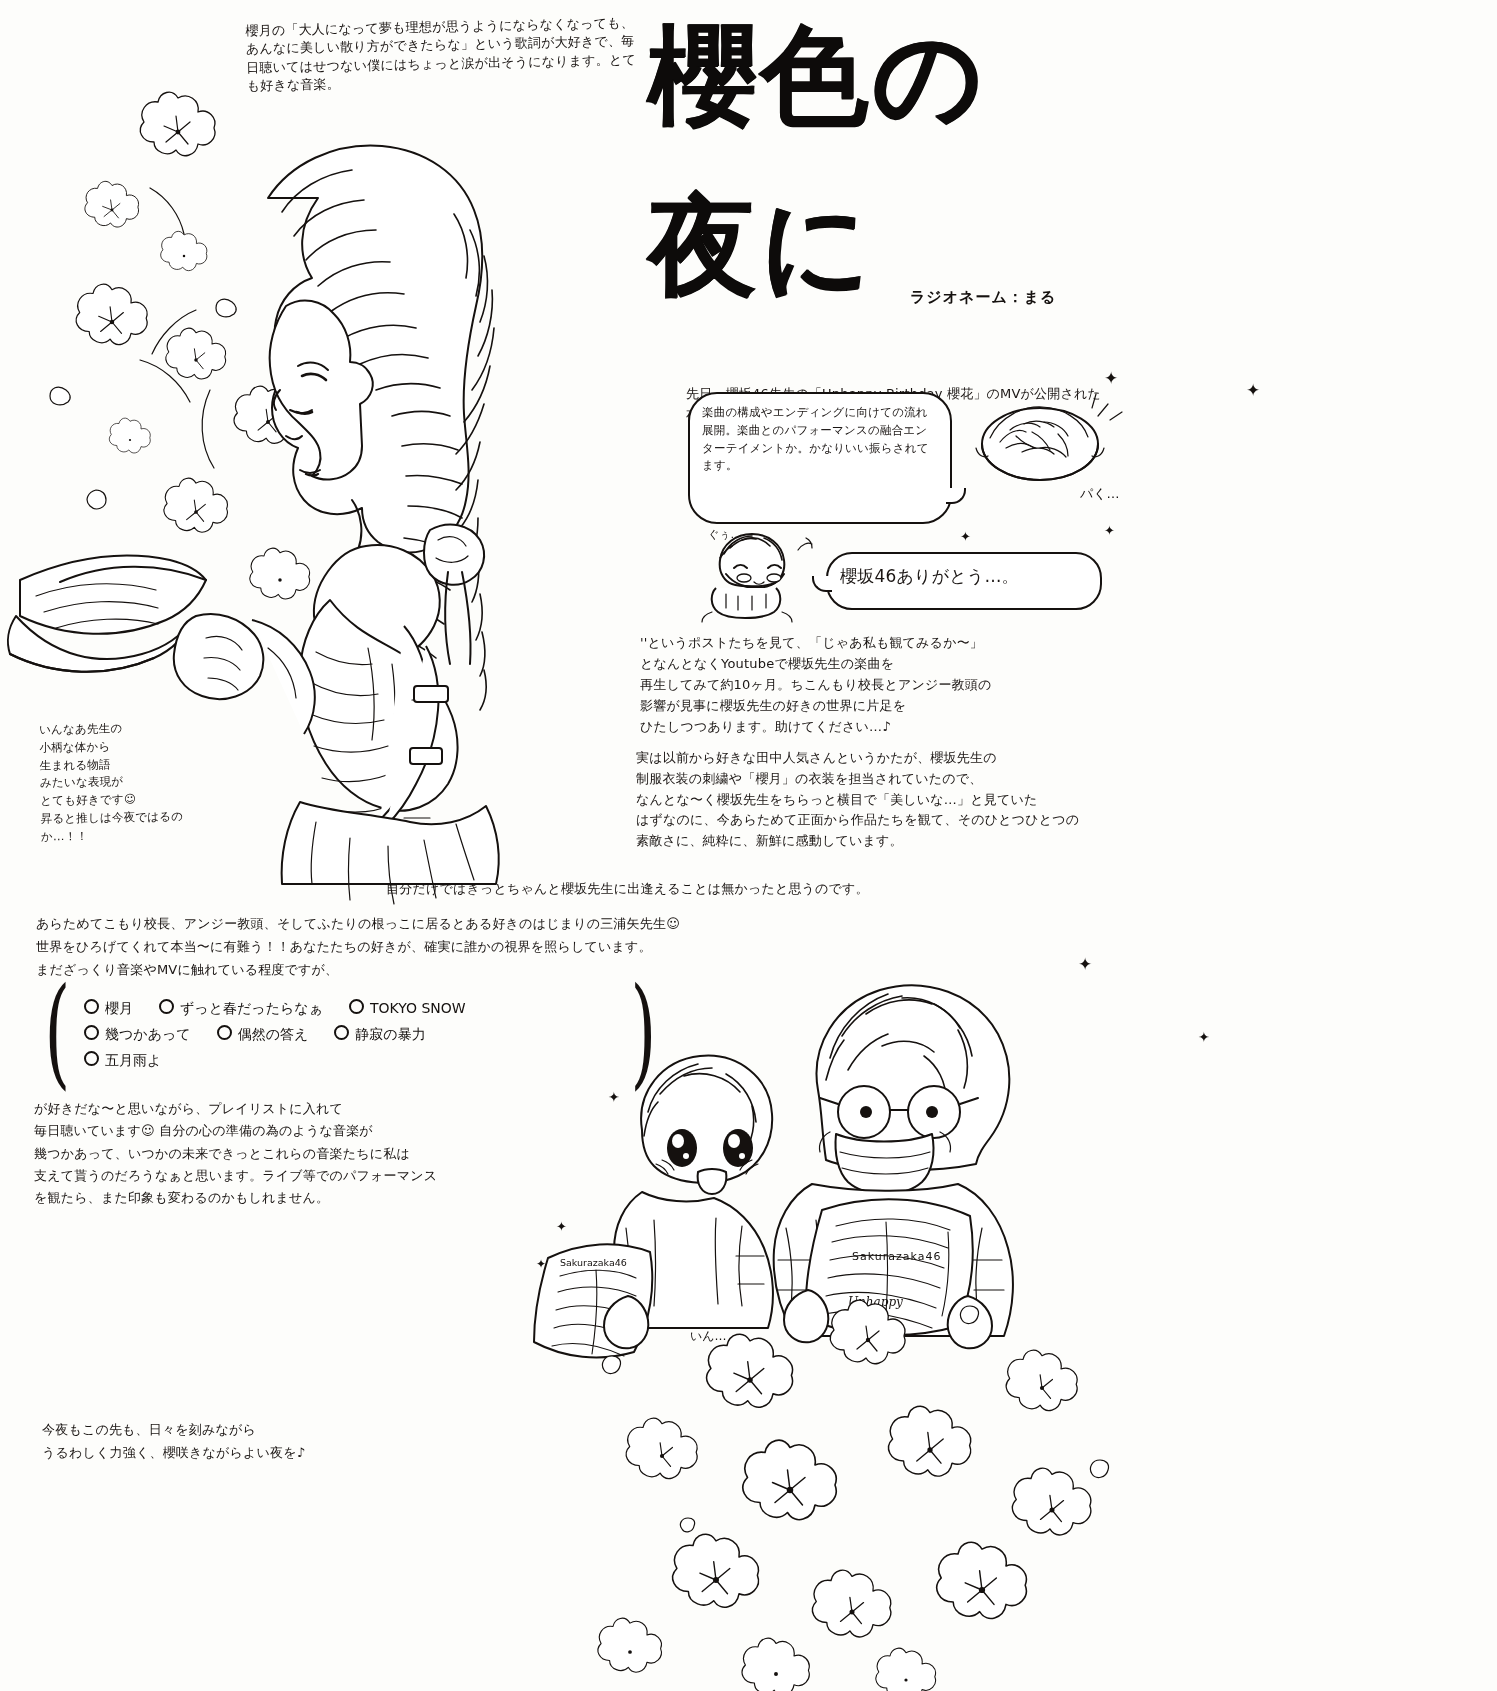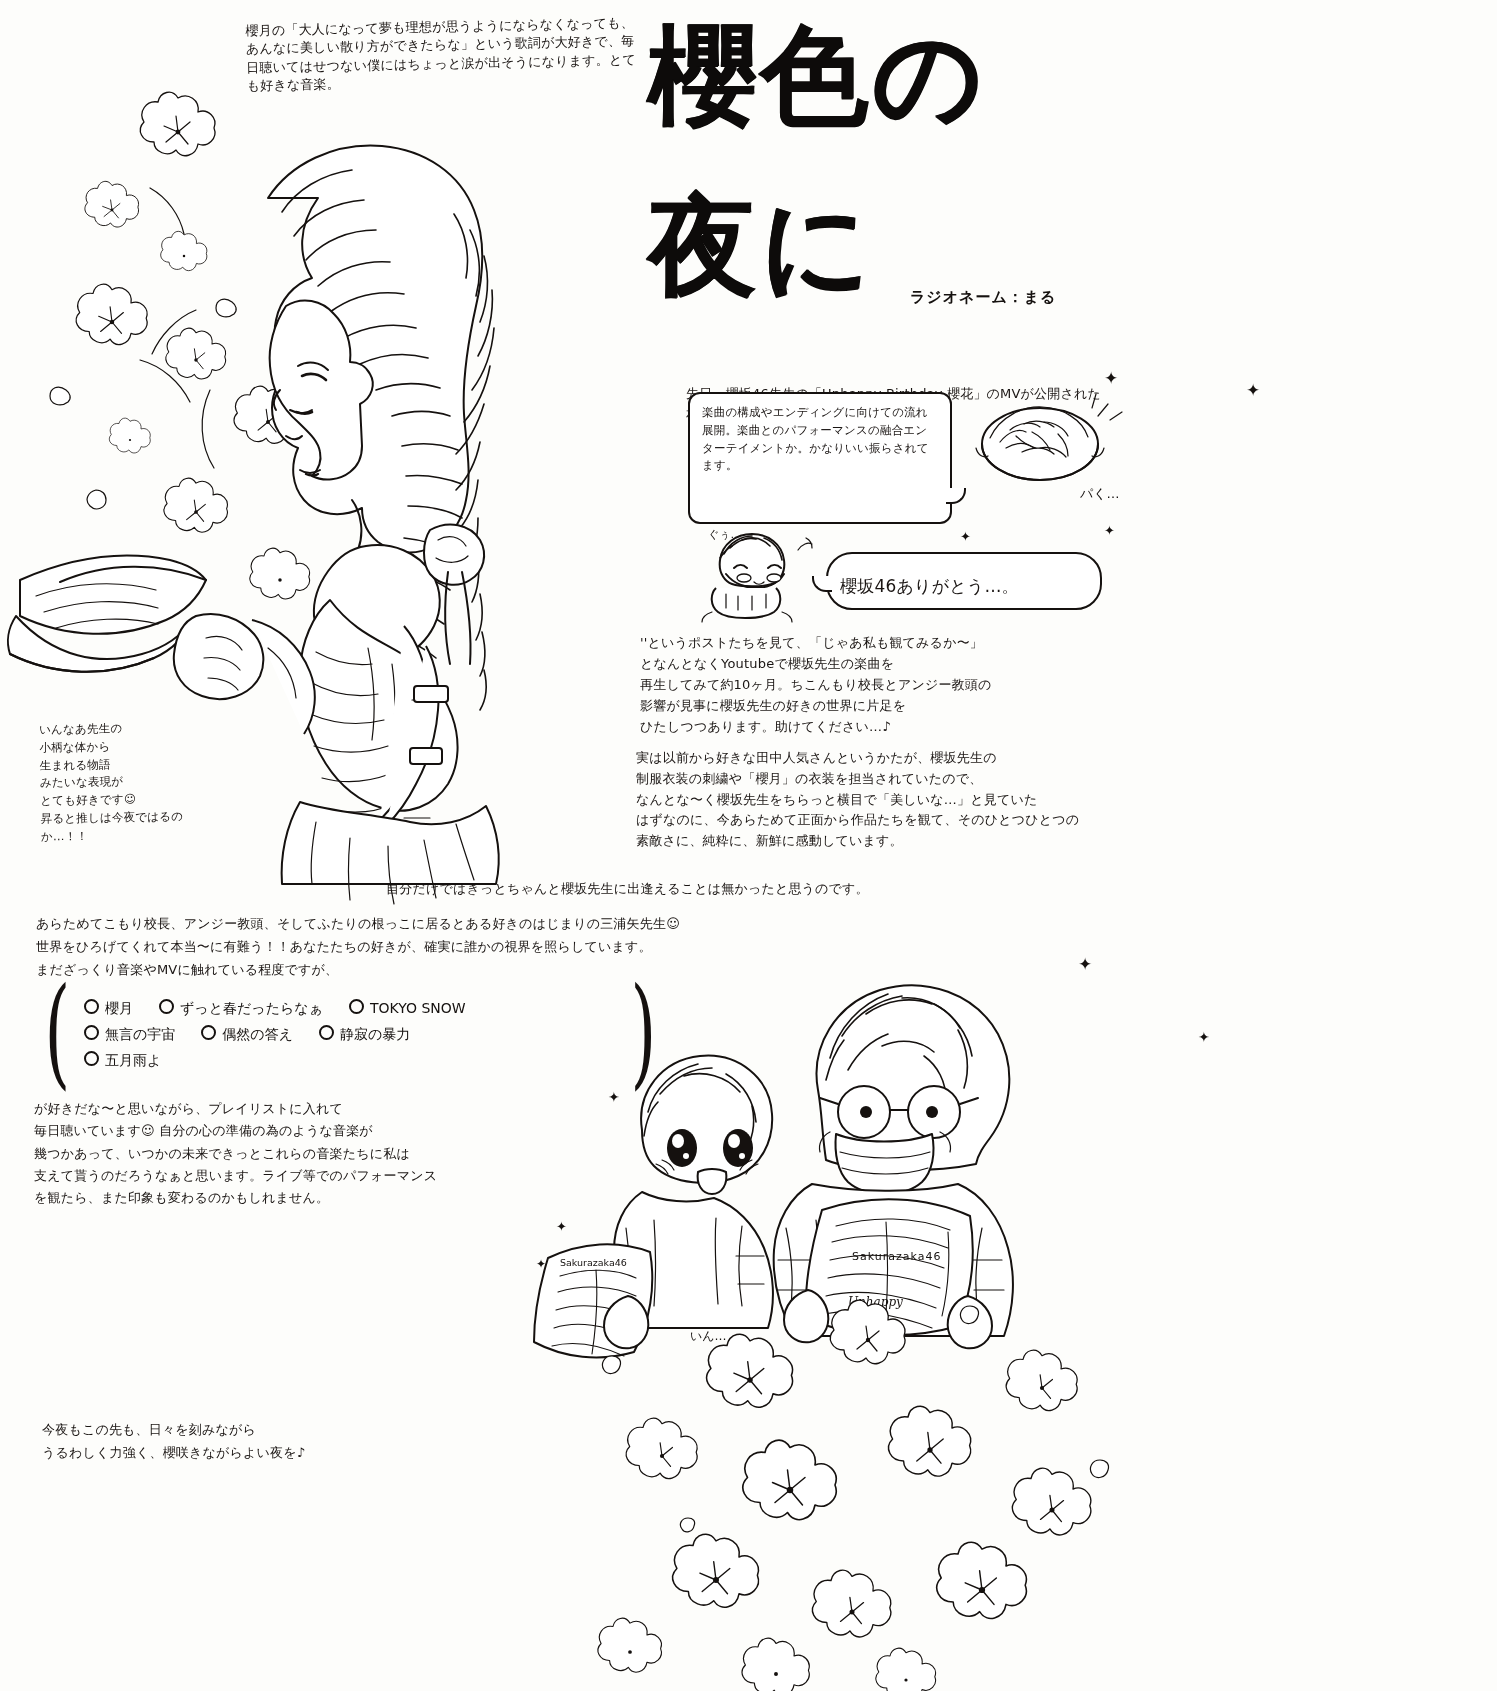--- a/index.html
+++ b/index.html
@@ -50,21 +50,21 @@
     font-size: 15px;
     font-weight: 700;
     color: #15110f;
     letter-spacing: 1px;
   }
 
   
   .bubble {
     position: absolute;
     border: 2.2px solid #15110f;
-    border-radius: 12px;
+    border-radius: 29px;
     background: #fff;
     padding: 10px 12px;
     box-sizing: border-box;
   }
   .bubble.round { border-radius: 26px; }
   .bubble-tail-left {
     position: absolute;
     left: -16px;
     bottom: 16px;
     width: 18px;
@@ -170,21 +170,21 @@
       <path d="M96 48c6 6 10 14 10 22"></path>
       <path d="M54 50c6 6 12 10 20 12"></path>
       <path d="M70 46c8 4 14 10 18 18"></path>
     </g>
     <path class="ink" d="M20 58c0 20 26 36 58 36s58-16 58-36"></path>
     <path class="ink-thin" d="M14 62c2 8 8 10 12 8M142 62c-2 8-8 10-12 8"></path>
     <path class="ink-thin" d="M136 30l10-12M148 34l12-8M130 22l4-14"></path>
     <text x="118" y="112" class="blk" style="font-size:13px; font-family:'DejaVu Sans',sans-serif;">パく…</text>
   </svg>
 
-  <div class="bubble round" style="left:826px; top:552px; width:276px; height:58px; display:flex; align-items:flex-end;">
+  <div class="bubble round" style="left:826px; top:552px; width:276px; height:58px; display:flex; align-items:flex-start;">
     <div class="hand hand-md" style="font-size:17px;">櫻坂46ありがとう…。</div>
     <div class="bubble-tail-left"></div>
   </div>
 
   <svg class="abs" style="left:686px; top:524px;" width="150" height="108" viewBox="0 0 150 108">
     <text x="22" y="14" class="blk" style="font-size:11px; font-family:'DejaVu Sans',sans-serif;">ぐぅ…</text>
     <path class="fillw" d="M34 36c2-16 16-26 32-26s30 10 32 26c2 14-6 22-12 24-8 3-32 3-40 0-6-2-14-10-12-24z"></path>
     <g class="ink-hair">
       <path d="M38 30c6-12 18-18 28-18"></path>
       <path d="M44 24c8-8 18-11 26-9"></path>
@@ -236,21 +236,21 @@
   <div class="brace-left" style="left:34px; top:972px;">(</div>
   <div class="brace-right" style="left:620px; top:972px;">)</div>
 
   <div class="tracklist" style="left:84px; top:996px; width:540px;">
     <div class="row">
       <span class="item"><span class="bullet"></span><span>櫻月</span></span>
       <span class="item"><span class="bullet"></span><span>ずっと春だったらなぁ</span></span>
       <span class="item"><span class="bullet"></span><span>TOKYO SNOW</span></span>
     </div>
     <div class="row">
-      <span class="item"><span class="bullet"></span><span>無言の宇宙</span></span>
+      <span class="item"><span class="bullet"></span><span>幾つかあって</span></span>
       <span class="item"><span class="bullet"></span><span>偶然の答え</span></span>
       <span class="item"><span class="bullet"></span><span>静寂の暴力</span></span>
     </div>
     <div class="row">
       <span class="item"><span class="bullet"></span><span>五月雨よ</span></span>
     </div>
   </div>
 
   <div class="abs hand hand-sm" style="left:34px; top:1098px; width:520px; line-height:1.72;">が好きだな〜と思いながら、プレイリストに入れて
 毎日聴いています☺ 自分の心の準備の為のような音楽が

